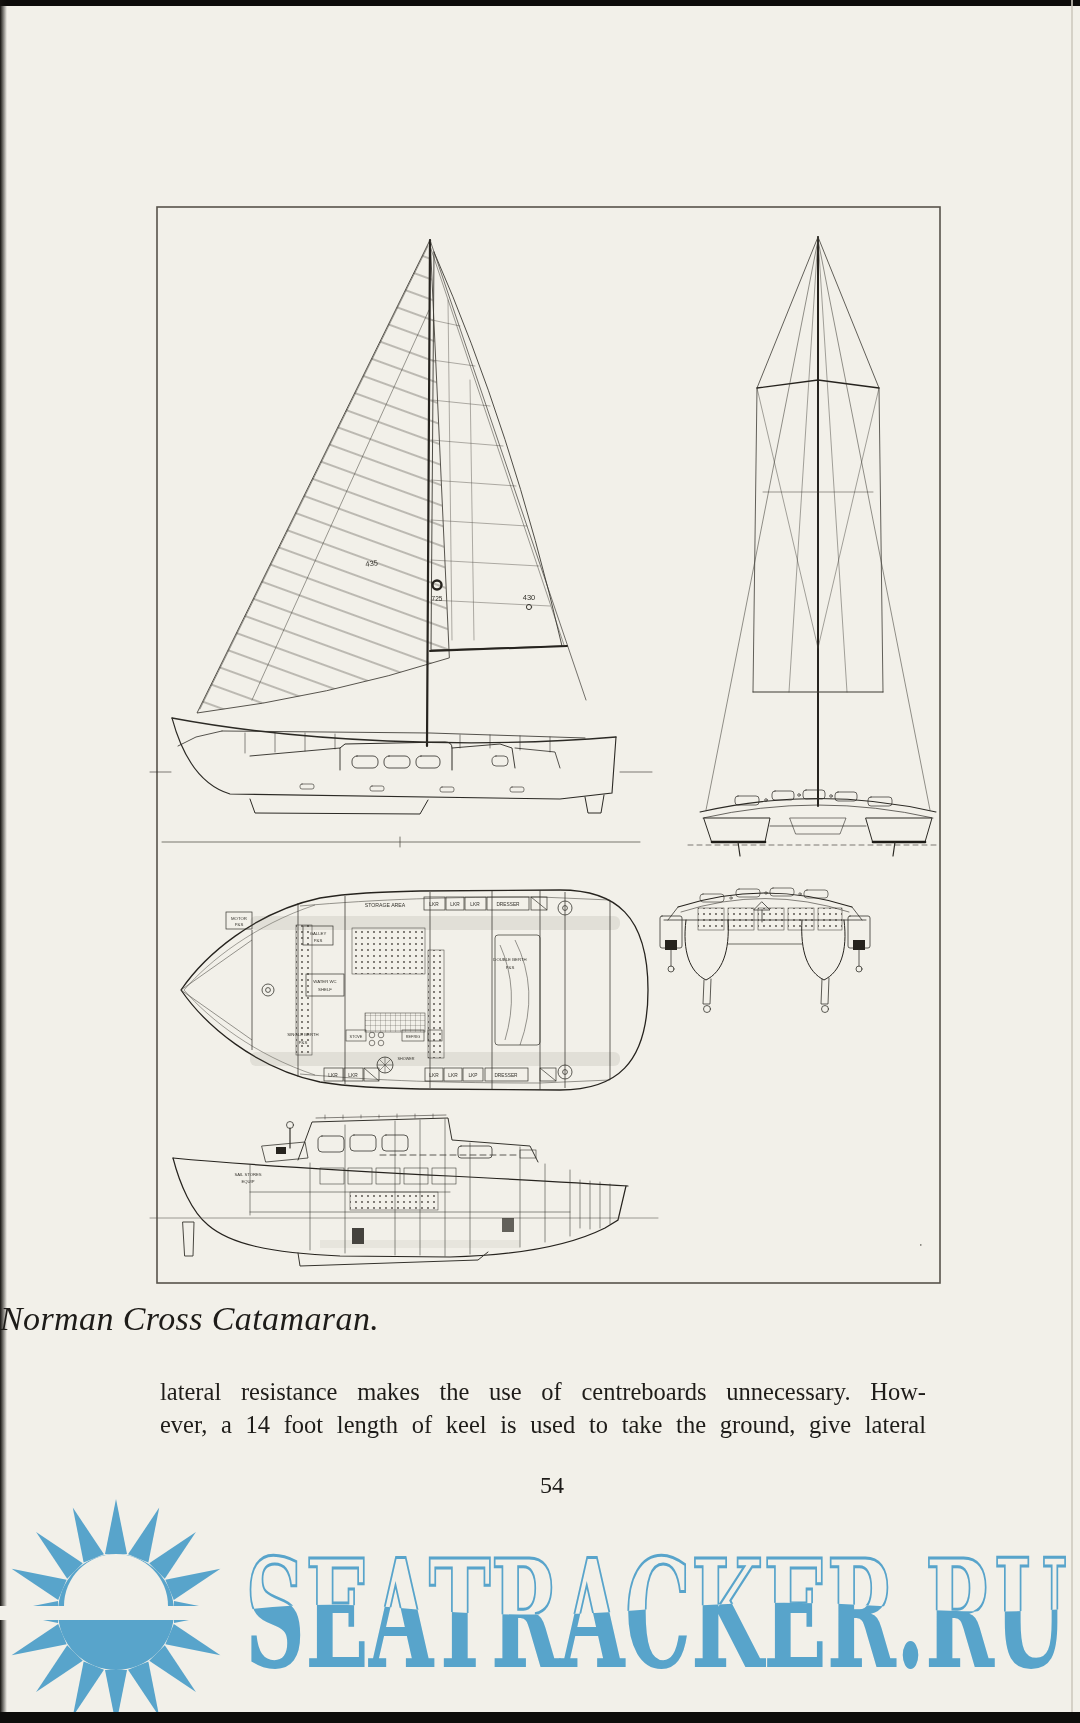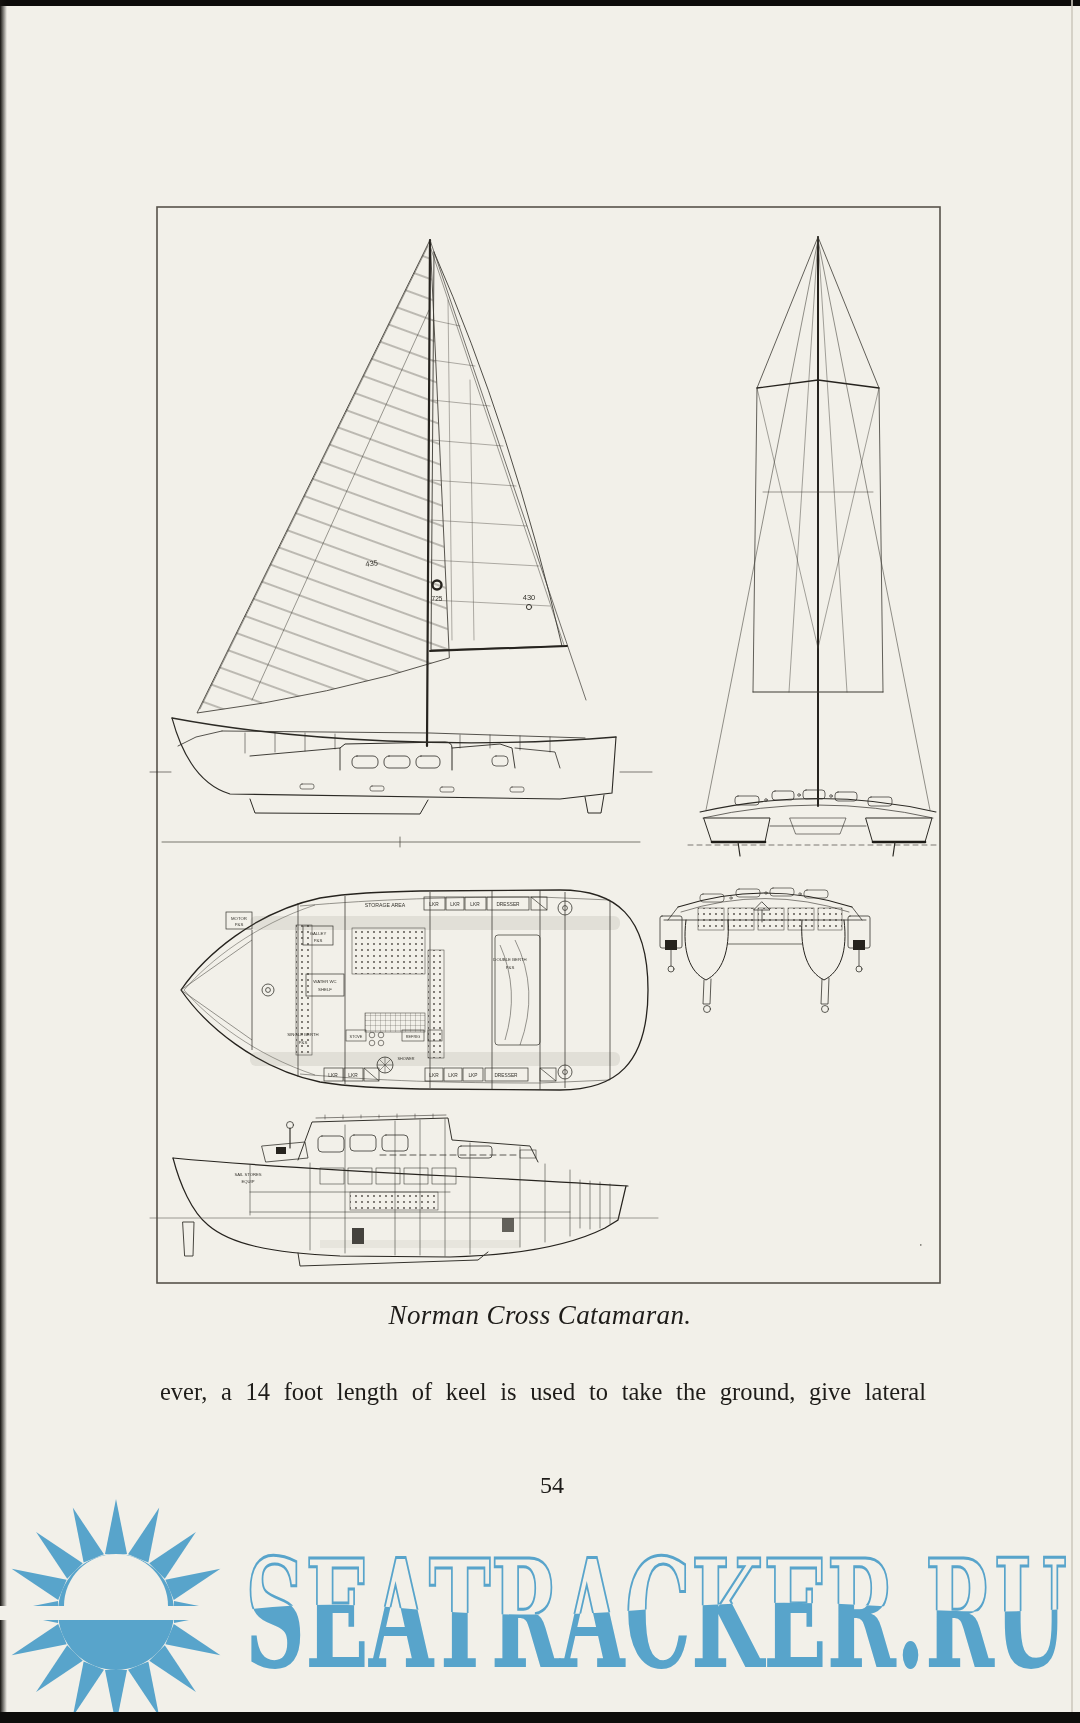--- a/index.html
+++ b/index.html
@@ -4,22 +4,22 @@
 <style>
   html,body{margin:0;padding:0;}
   body{width:1080px;height:1723px;position:relative;background:#f2f0e9;overflow:hidden;
        font-family:"Liberation Serif",serif;color:#1e1c19;}
   .scan-bar-top{position:absolute;left:0;top:0;width:1080px;height:6px;background:#0d0c0a;}
   .scan-bar-bottom{position:absolute;left:0;top:1712px;width:1080px;height:11px;background:#0d0c0a;}
   .scan-edge-left{position:absolute;left:0;top:0;width:7px;height:1723px;
        background:linear-gradient(90deg,#151310,rgba(21,19,16,0));}
   .page-edge-line{position:absolute;left:1071px;top:0;width:2px;height:1723px;background:#cdc9be;opacity:.8;}
   .fig-svg{position:absolute;left:0;top:0;}
-  .caption{position:absolute;left:0;top:1300px;width:1080px;text-align:center;
-       font-style:italic;font-size:27px;letter-spacing:.4px;}
+  .caption{position:absolute;left:0;top:1300px;width:1080px;
+       font-style:italic;font-size:34px;letter-spacing:.4px;}
   .bodytext{position:absolute;left:160px;top:1376px;width:766px;font-size:24.5px;line-height:32.5px;}
   .bodytext .jline{text-align:justify;text-align-last:justify;}
   .bodytext .lline{text-align:left;}
   .pagenum{position:absolute;left:0;top:1472px;width:1104px;text-align:center;font-size:24px;}
   .wm-svg{position:absolute;left:0;top:1490px;}
 </style>
 </head>
 <body>
 
 <div class="scan-bar-top"></div>
@@ -365,20 +365,21 @@
       <text x="248" y="1176">SAIL STORES</text>
       <text x="248" y="1183">EQUIP</text>
     </g>
     <text x="920" y="1250" fill="#35332d" stroke="none" font-size="9">'</text>
   </g>
 </svg>
 
 <div class="caption">Norman Cross Catamaran.</div>
 
 <div class="bodytext">
+  <div class="jline">lateral resistance makes the use of centreboards unnecessary.  How-</div>
   <div class="jline">ever, a 14 foot length of keel is used to take the ground, give lateral</div>
 </div>
 
 <div class="pagenum">54</div>
 
 <svg class="wm-svg" width="1080" height="233" viewBox="0 1490 1080 233">
   <defs>
     <polygon id="wmRay" points="-11,-58 11,-58 0,-113" fill="#58a4cb"></polygon>
     <clipPath id="wmTopClip">
       <path d="M230,1490 L1080,1490 L1080,1608 Q980,1616 880,1606 Q760,1598 640,1610 Q520,1620 400,1608 Q310,1600 230,1612 Z"></path>

